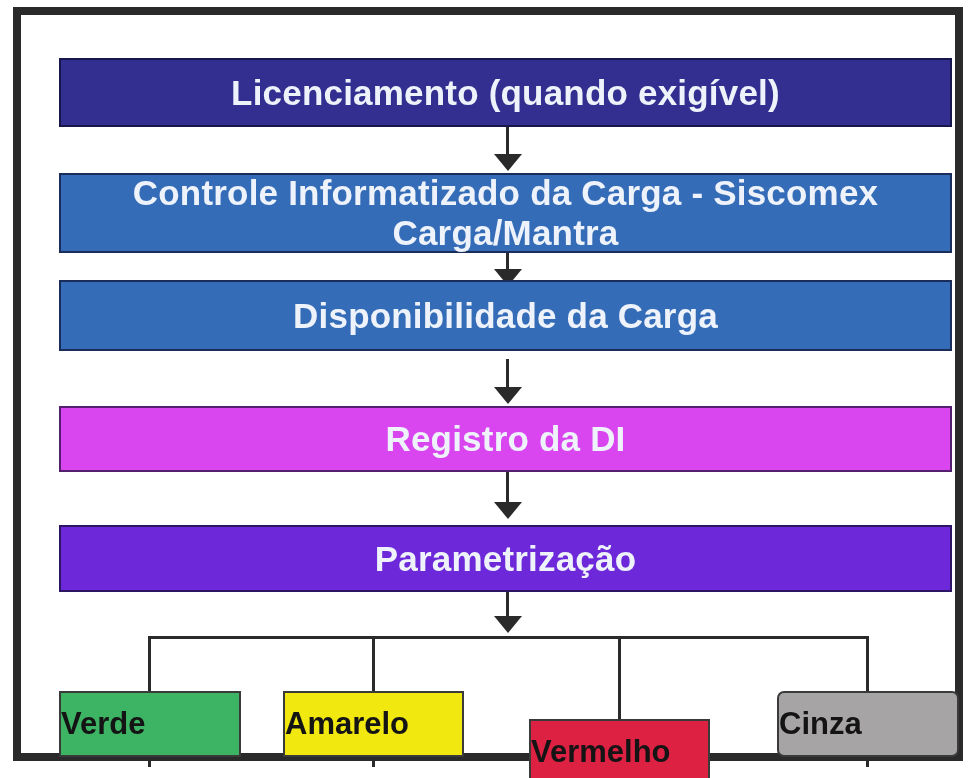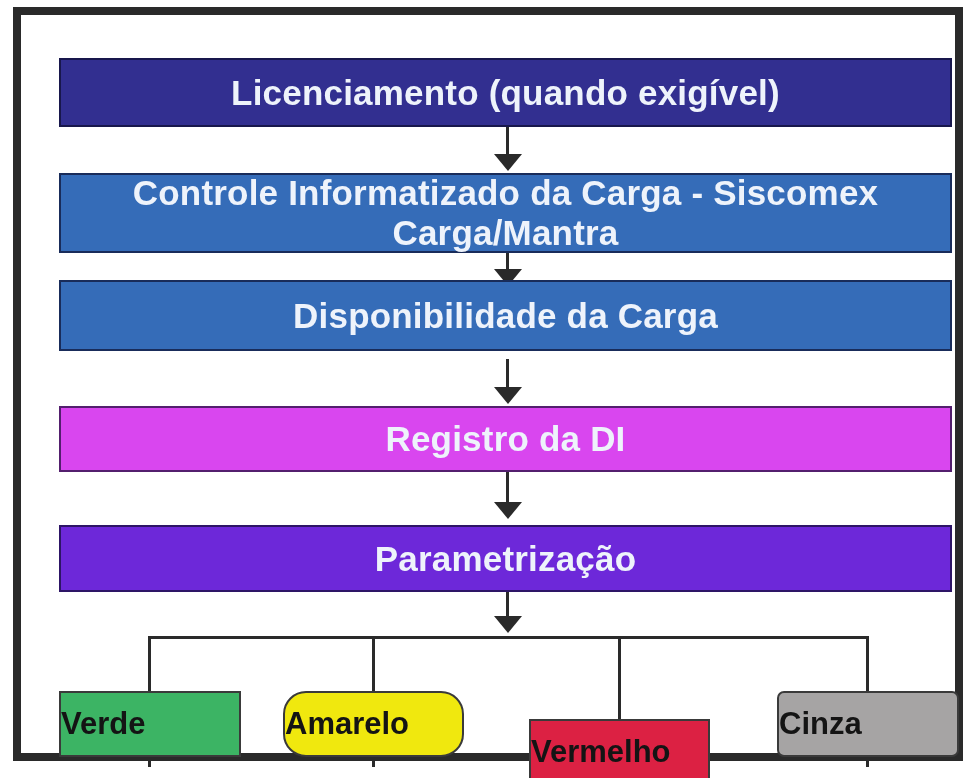--- a/index.html
+++ b/index.html
@@ -82,21 +82,21 @@
     top:676px;height:66px;
     border:2px solid #3a3a3a;
     box-sizing:border-box;
     display:flex;align-items:center;
     color:#141414;
     font-weight:bold;
     font-size:31px;
     z-index:3;
   }
   .c1{left:38px;width:182px;}
-  .c2{left:262px;width:181px;border-radius:23px;}
+  .c2{left:262px;width:181px;}
   .c3{left:508px;width:181px;margin-top:28px;}
   .c4{left:756px;width:182px;}
 </style>
 </head>
 <body>
 
 <div class="canvas">
   <div class="frame">
 
     <div class="step step-1" style="background-color: rgb(50, 47, 144);">

